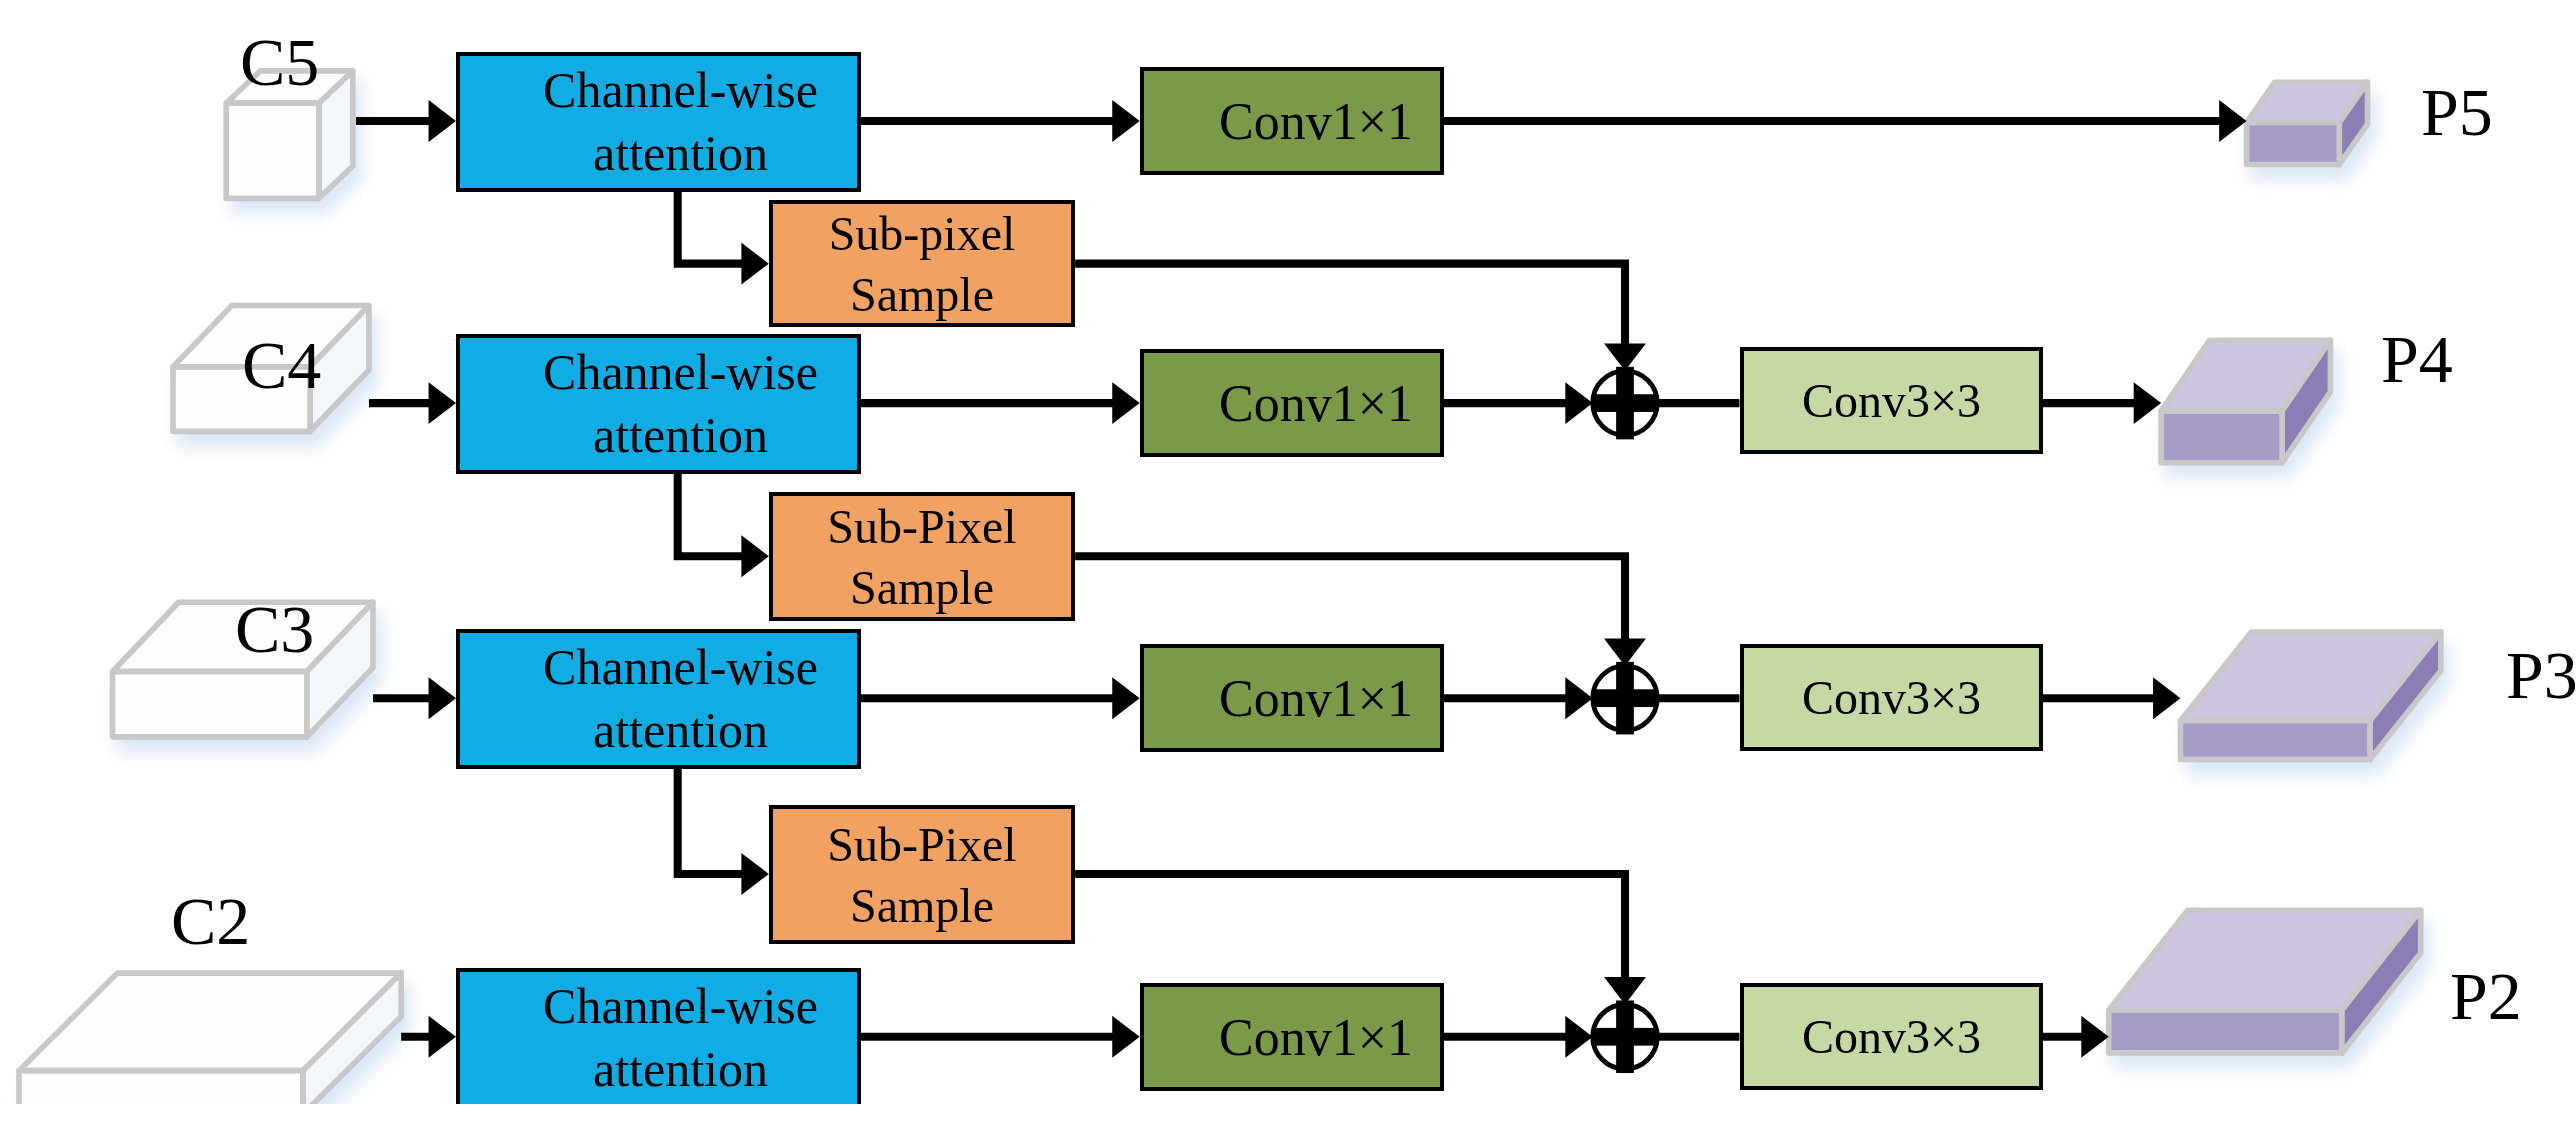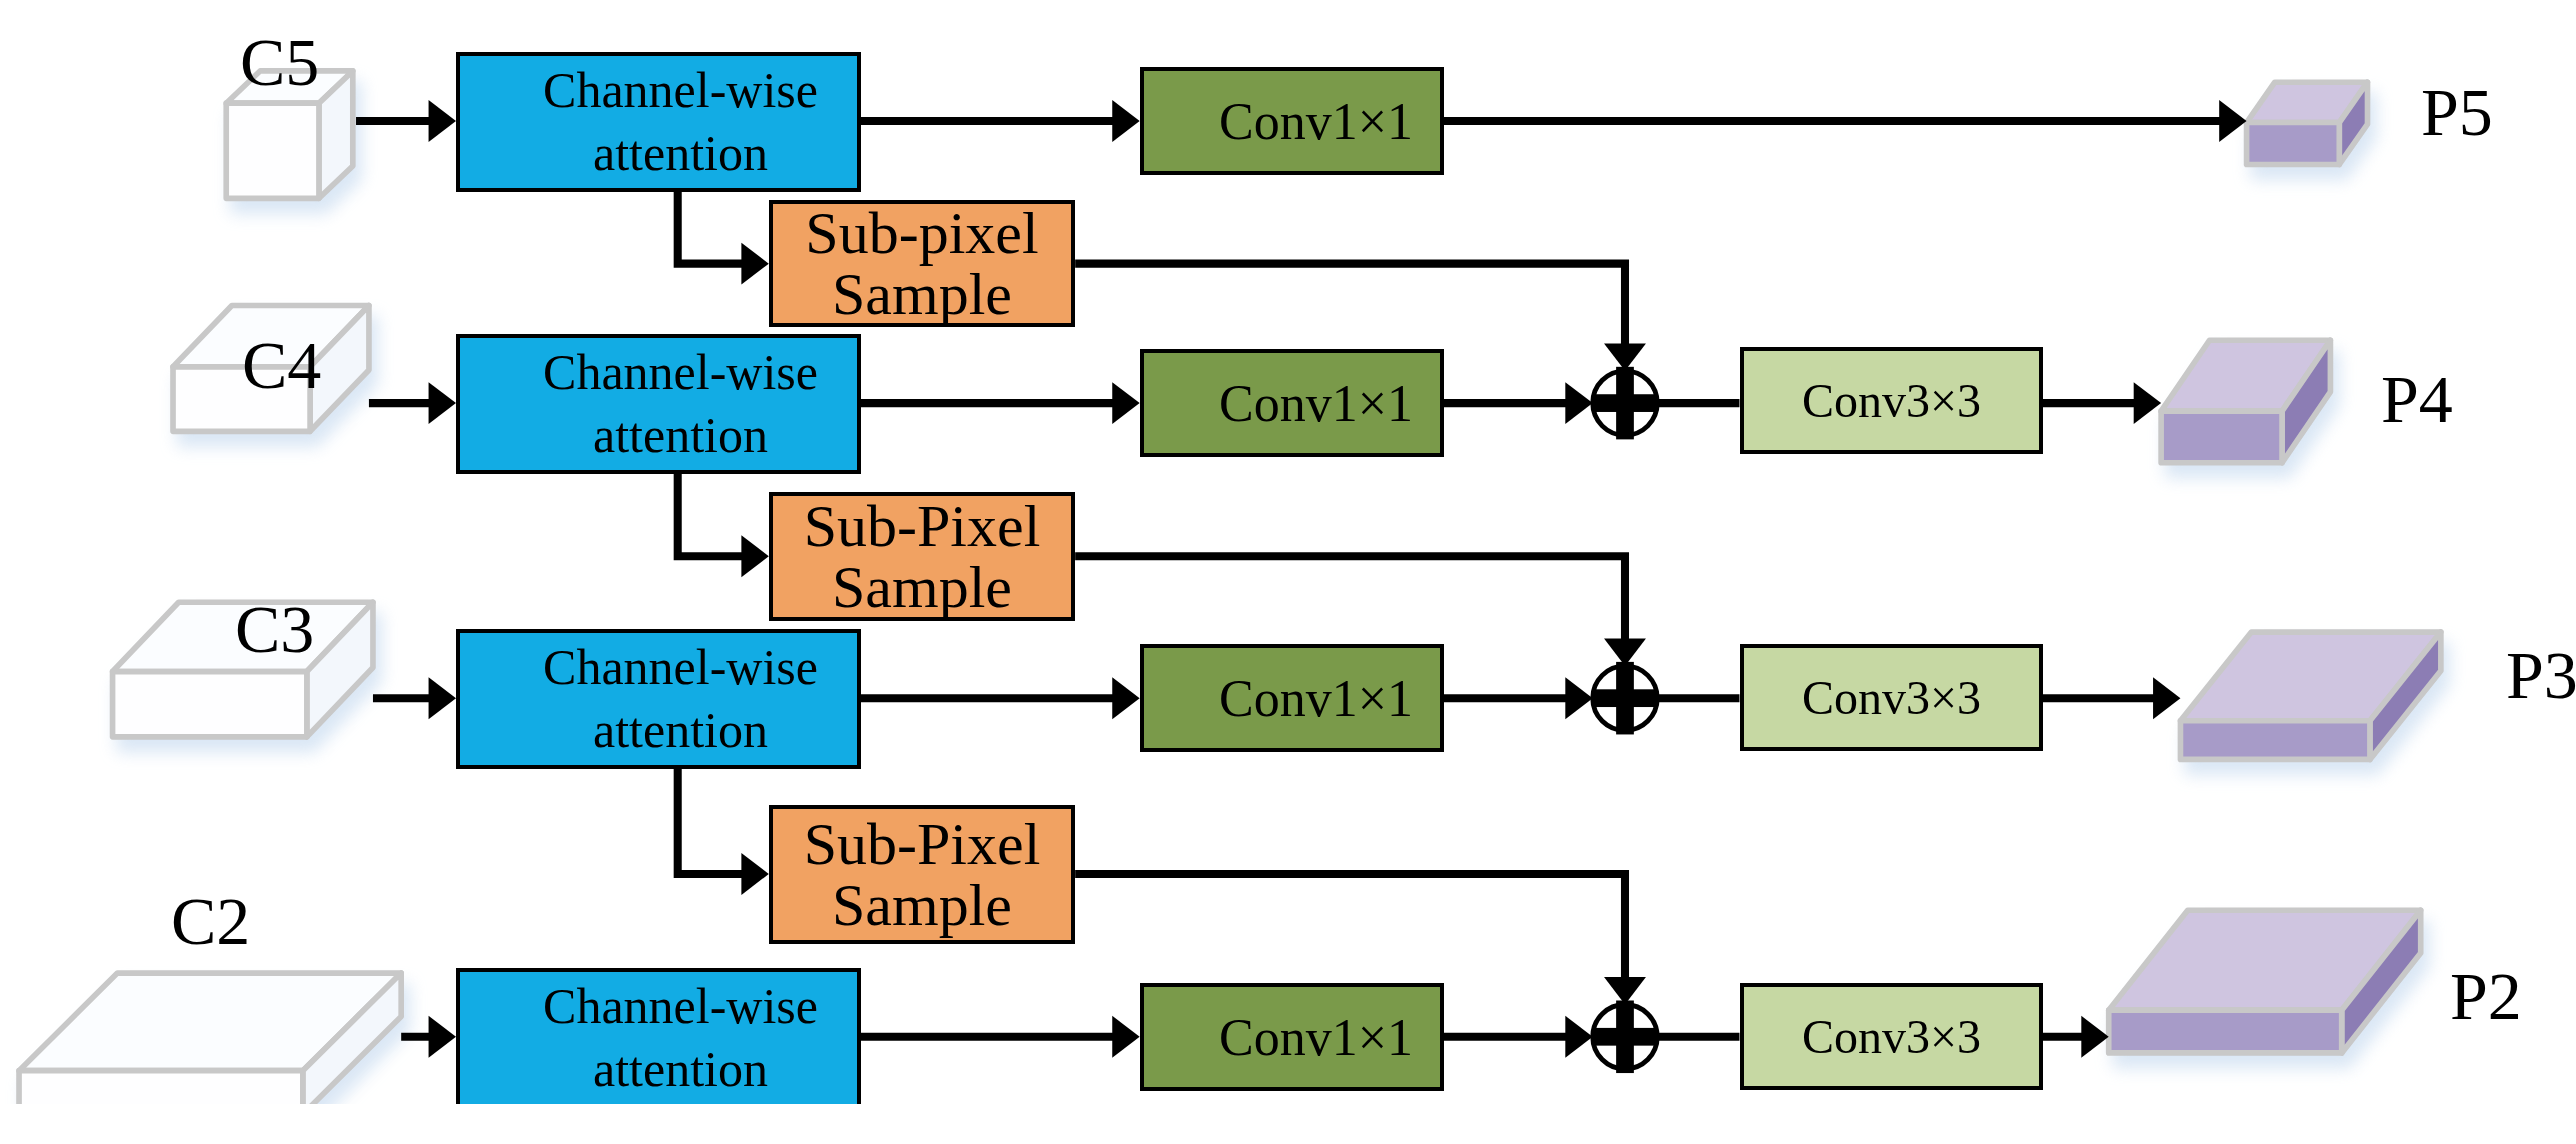--- a/index.html
+++ b/index.html
@@ -21,21 +21,21 @@
   }
   .layer{position:absolute;left:0;top:0;width:2576px;height:1144px;}
   .box{
     position:absolute;box-sizing:border-box;border:4px solid #000;
     display:flex;flex-direction:column;align-items:center;justify-content:center;
     text-align:center;color:#000;
   }
   .attn{background:var(--attention_blue);width:405px;height:140px;font-size:50px;line-height:63px;padding-left:44px;}
   .conv1{background:var(--conv1_green);width:304px;height:108px;font-size:52px;padding-left:48px;}
   .conv3{background:var(--conv3_green);width:303px;height:107px;font-size:48px;}
-  .subpx{background:var(--subpixel_orange);width:306px;height:129px;font-size:60px;line-height:61px;}
+  .subpx{background:var(--subpixel_orange);width:306px;height:129px;font-size:48px;line-height:61px;}
   .lbl{position:absolute;font-size:68px;color:#000;white-space:nowrap;}
   .cube-shadow{filter:drop-shadow(8px 16px 10px rgba(150,185,225,0.35));}
 </style>
 </head>
 <body>
 
 <div class="canvas">
 
   <svg class="layer" viewBox="0 0 3194 1419">
 
@@ -194,21 +194,21 @@
       <rect x="1975" y="1275" width="80" height="22" fill="#000"></rect>
     </g>
   </svg>
 
   <div class="lbl" style="left:240px;top:22.6px;">C5</div>
   <div class="lbl" style="left:242px;top:326px;">C4</div>
   <div class="lbl" style="left:227px;top:590px;margin-left:8px;">C3</div>
   <div class="lbl" style="left:171px;top:882px;">C2</div>
 
   <div class="lbl" style="left:2421px;top:73px;">P5</div>
-  <div class="lbl" style="left:2381px;top:360px;">P4</div>
+  <div class="lbl" style="left:2381px;top:320px;">P4</div>
   <div class="lbl" style="left:2458px;top:636px;margin-left:48px;">P3</div>
   <div class="lbl" style="left:2450px;top:957px;">P2</div>
 
   <div class="box attn" style="left:456px;top:52px;">
     <div>Channel-wise</div>
     <div>attention</div>
   </div>
   <div class="box attn" style="left:456px;top:334px;">
     <div>Channel-wise</div>
     <div>attention</div>

